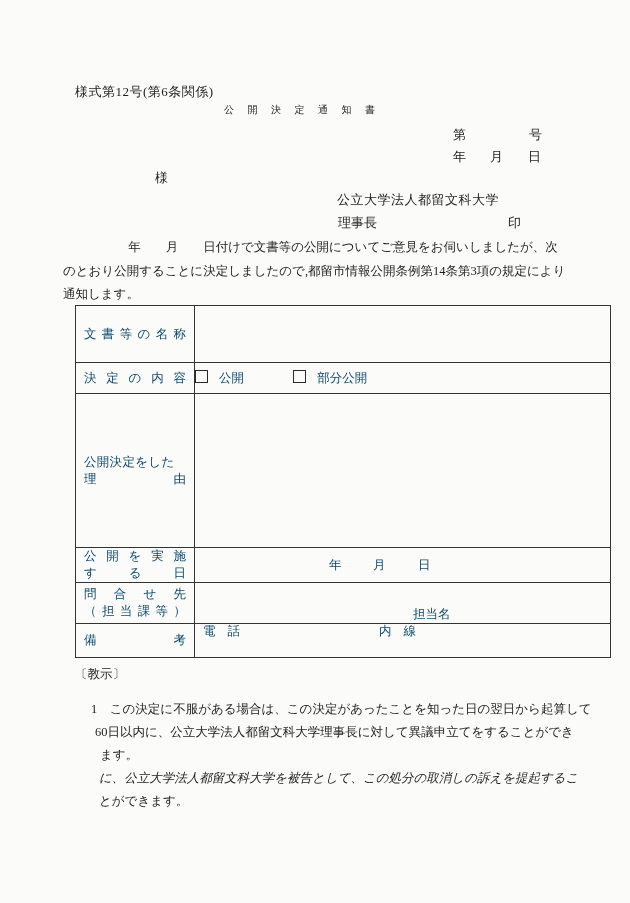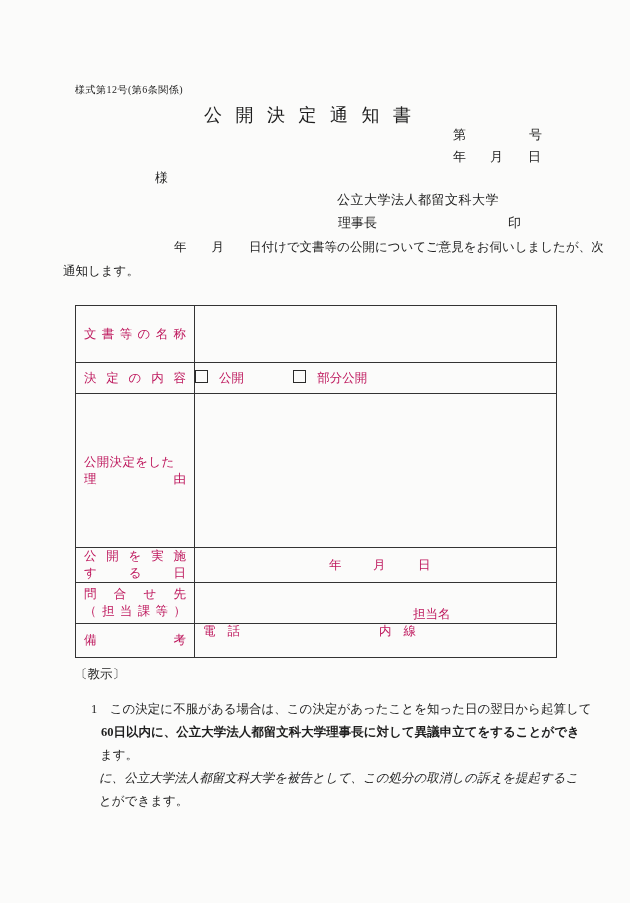--- a/index.html
+++ b/index.html
@@ -7,36 +7,36 @@
     position: relative;
     width: 630px; height: 903px;
     margin: 0 auto;
     background: #fbfbfa;
     color: #1e1e1e;
     font-family: "Liberation Serif", "DejaVu Serif", serif;
     font-size: 12.5px;
     overflow: hidden;
   }
   .abs { position: absolute; }
-  .form-number { left:75px; top:83px; font-size:10px; letter-spacing:0.5px; }
-  .doc-title { left:204px; top:103px; font-size:18px; letter-spacing:13.5px; white-space:nowrap; }
+  .form-number { left:75px; top:83px; font-size:13px; letter-spacing:0.5px; }
+  .doc-title { left:224px; top:103px; font-size:10px; letter-spacing:13.5px; white-space:nowrap; }
   .docno-line, .date-line, .issuer-title-line { left:0; width:630px; height:18px; }
   .docno-line { top:126px; } .date-line { top:148px; }
   .addressee { left:155px; top:169px; font-size:13px; }
   .issuer-org { left:337px; top:191px; font-size:13px; letter-spacing:0.5px; }
   .issuer-title-line { top:214px; }
   .pos { position:absolute; font-size:13px; white-space:nowrap; }
   .body-para { left:63px; top:236px; width:508px; }
   .body-para .bline { line-height:23.5px; white-space:nowrap; }
-  .body-para .bline.first { margin-left:111px; }
+  .body-para .bline.first { margin-left:52px;text-align:center; }
 
   table.form-table {
     position:absolute; left:75px; top:305px;
-    width:482px; border-collapse:collapse; table-layout:fixed;
-    font-size:12.5px; color:#be185d;
+    width:536px; border-collapse:collapse; table-layout:fixed;
+    font-size:12.5px; color:#0c4a6e;
   }
   .form-table th, .form-table td { border:1px solid #333; padding:0; font-weight:normal; vertical-align:middle; }
   .form-table th { width:102px; padding:0 8px; }
   tr.r1 { height:57px; } tr.r2 { height:31px; } tr.r3 { height:154px; }
   tr.r4 { height:35px; } tr.r5 { height:41px; } tr.r6 { height:34px; }
   .jlabel { display:block; width:100%; text-align:justify; text-align-last:justify; line-height:17px; }
   .nlabel { display:block; width:100%; text-align:left; letter-spacing:0.3px; line-height:17px; }
   .cell-rel { position:relative; height:100%; }
   .chk-cell { padding-left:8px; }
   .chkbox {
@@ -46,21 +46,21 @@
   }
   .chk-group2 { margin-left:46px; }
   .ymd span { position:absolute; top:50%; transform:translateY(-50%); }
   .contact-tantou { position:absolute; left:218px; top:3px; }
   .contact-phone  { position:absolute; left:8px;  top:20px; letter-spacing:12px; }
   .contact-ext    { position:absolute; left:184px; top:20px; letter-spacing:12px; }
 
   .notes { left:75px; top:663px; width:492px; }
   .notes div { line-height:23px; white-space:nowrap; }
   .n-head { margin-left:0; }
-  .n-i1l1 { margin-left:16px;margin-top:12px; } .n-i1l2 { margin-left:26px;font-weight:bold; } .n-i1l3 { margin-left:25px; }
+  .n-i1l1 { margin-left:16px;margin-top:12px; } .n-i1l2 { margin-left:20px; } .n-i1l3 { margin-left:25px; }
   .n-i2l1 { margin-left:16px; } .n-i2l2 { margin-left:24px;font-style:italic; } .n-i2l3 { margin-left:24px; }
 </style>
 </head>
 <body>
 
 <div class="page">
 
   <div class="abs form-number">様式第12号(第6条関係)</div>
 
   <div class="abs doc-title">公開決定通知書</div>
@@ -80,20 +80,21 @@
 
   <div class="abs issuer-title-line">
     <span class="pos" style="left:338px;">理事長</span>
     <span class="pos" style="left:508px;">印</span>
   </div>
 
   <div class="abs issuer-org">公立大学法人都留文科大学</div>
 
   <div class="abs body-para">
     <div class="bline first">年　　月　　日付けで文書等の公開についてご意見をお伺いしましたが、次</div>
+    <div class="bline">のとおり公開することに決定しましたので,都留市情報公開条例第14条第3項の規定により</div>
     <div class="bline">通知します。</div>
   </div>
 
   <table class="form-table">
     <tbody>
         <tr class="r1">
       <th>
         <span class="jlabel">文書等の名称</span>
       </th>
       <td></td>

